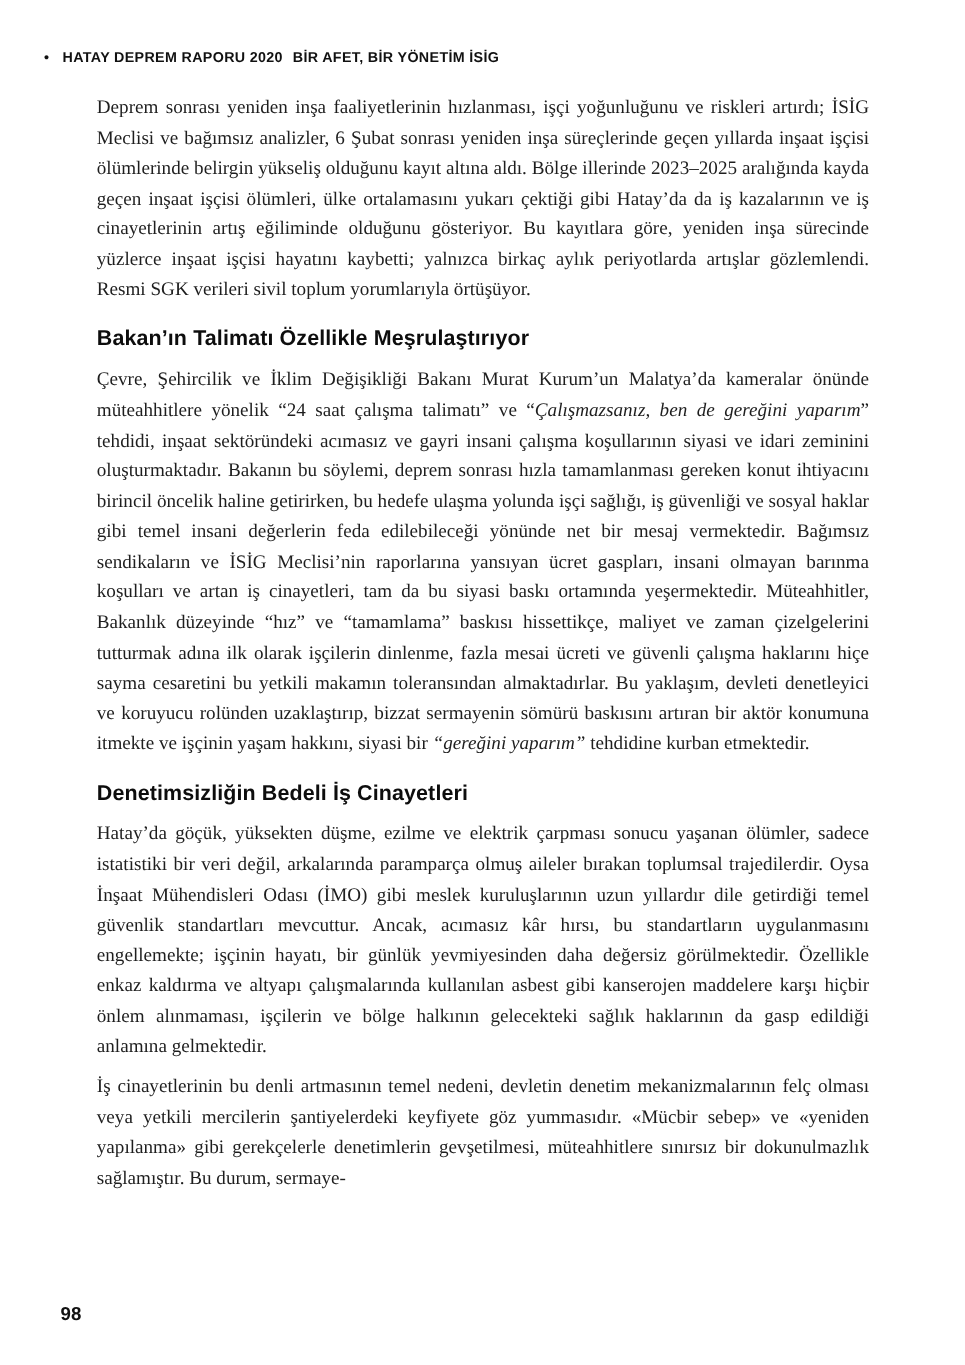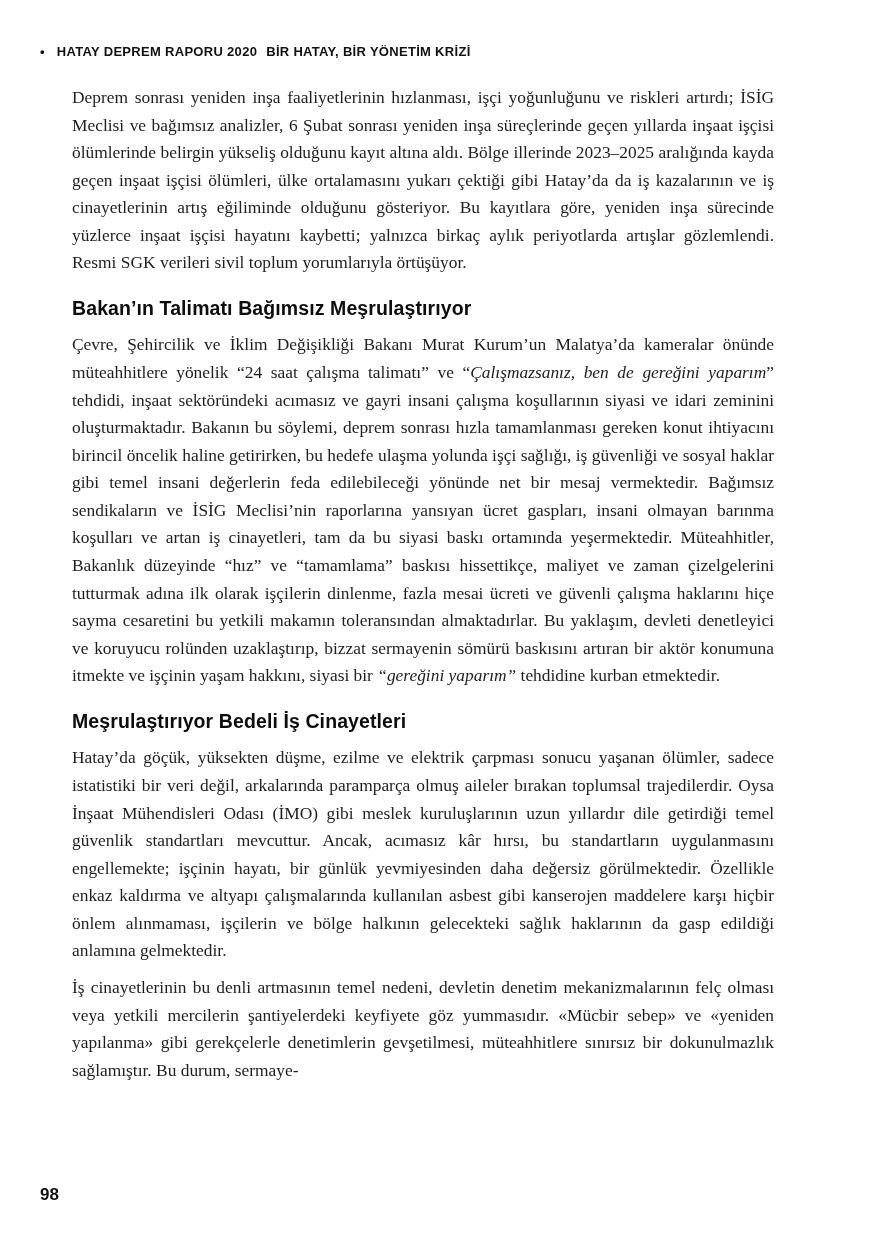--- a/index.html
+++ b/index.html
@@ -27,21 +27,21 @@
   }
   .running-header .bullet {
     font-size: 13px;
     margin-right: 12px;
     line-height: 1;
   }
   .running-header .subtitle { margin-left: 9px; }
   .content {
     position: absolute;
     top: 84px;
-    left: 72px;
+    left: 88px;
     width: 702px;
   }
   .content p.paragraph {
     margin: 0 0 9px 0;
     font-size: 17.4px;
     line-height: 1.585;
     text-align: justify;
     hyphens: auto;
     -webkit-hyphens: auto;
     color: #1e1e1e;
@@ -51,43 +51,43 @@
     font-weight: 700;
     font-size: 19.5px;
     line-height: 1.2;
     margin: 20px 0 11px 0;
     color: #0d0d0d;
     letter-spacing: 0.1px;
   }
   .content em { }
   .page-number {
     position: absolute;
-    left: 40px;
+    left: 55px;
     bottom: 36px;
     font-family: "Liberation Sans", sans-serif;
     font-weight: 700;
     font-size: 17px;
     color: #111111;
   }
 </style>
 </head>
 <body>
 
 <div class="page">
 
   <div class="running-header">
     <span class="bullet">•</span>
     <span class="report-title">HATAY DEPREM RAPORU 2020</span>
-    <span class="subtitle">BİR HATAY, BİR YÖNETİM KRİZİ</span>
+    <span class="subtitle">BİR AFET, BİR YÖNETİM İSİG</span>
   </div>
 
   <div class="content">
       <p class="paragraph"><span>Deprem sonrası yeniden inşa faaliyetlerinin hızlanması, işçi yoğunluğunu ve riskleri artırdı; İSİG Meclisi ve bağımsız analizler, 6 Şubat sonrası yeniden inşa süreçlerinde geçen yıllarda inşaat işçisi ölümlerinde belirgin yükseliş olduğunu kayıt altına aldı. Bölge illerinde 2023–2025 aralığında kayda geçen inşaat işçisi ölümleri, ülke ortalamasını yukarı çektiği gibi Hatay’da da iş kazalarının ve iş cinayetlerinin artış eğiliminde olduğunu gösteriyor. Bu kayıtlara göre, yeniden inşa sürecinde yüzlerce inşaat işçisi hayatını kaybetti; yalnızca birkaç aylık periyotlarda artışlar gözlemlendi. Resmi SGK verileri sivil toplum yorumlarıyla örtüşüyor.</span></p>
-      <h2 class="heading"><span>Bakan’ın Talimatı Bağımsız Meşrulaştırıyor</span></h2>
+      <h2 class="heading"><span>Bakan’ın Talimatı Özellikle Meşrulaştırıyor</span></h2>
       <p class="paragraph"><span>Çevre, Şehircilik ve İklim Değişikliği Bakanı Murat Kurum’un Malatya’da kameralar önünde müteahhitlere yönelik “24 saat çalışma talimatı” ve “</span><em>Çalışmazsanız, ben de gereğini yaparım</em><span>” tehdidi, inşaat sektöründeki acımasız ve gayri insani çalışma koşullarının siyasi ve idari zeminini oluşturmaktadır. Bakanın bu söylemi, deprem sonrası hızla tamamlanması gereken konut ihtiyacını birincil öncelik haline getirirken, bu hedefe ulaşma yolunda işçi sağlığı, iş güvenliği ve sosyal haklar gibi temel insani değerlerin feda edilebileceği yönünde net bir mesaj vermektedir. Bağımsız sendikaların ve İSİG Meclisi’nin raporlarına yansıyan ücret gaspları, insani olmayan barınma koşulları ve artan iş cinayetleri, tam da bu siyasi baskı ortamında yeşermektedir. Müteahhitler, Bakanlık düzeyinde “hız” ve “tamamlama” baskısı hissettikçe, maliyet ve zaman çizelgelerini tutturmak adına ilk olarak işçilerin dinlenme, fazla mesai ücreti ve güvenli çalışma haklarını hiçe sayma cesaretini bu yetkili makamın toleransından almaktadırlar. Bu yaklaşım, devleti denetleyici ve koruyucu rolünden uzaklaştırıp, bizzat sermayenin sömürü baskısını artıran bir aktör konumuna itmekte ve işçinin yaşam hakkını, siyasi bir </span><em>“gereğini yaparım”</em><span> tehdidine kurban etmektedir.</span></p>
-      <h2 class="heading"><span>Meşrulaştırıyor Bedeli İş Cinayetleri</span></h2>
+      <h2 class="heading"><span>Denetimsizliğin Bedeli İş Cinayetleri</span></h2>
       <p class="paragraph"><span>Hatay’da göçük, yüksekten düşme, ezilme ve elektrik çarpması sonucu yaşanan ölümler, sadece istatistiki bir veri değil, arkalarında paramparça olmuş aileler bırakan toplumsal trajedilerdir. Oysa İnşaat Mühendisleri Odası (İMO) gibi meslek kuruluşlarının uzun yıllardır dile getirdiği temel güvenlik standartları mevcuttur. Ancak, acımasız kâr hırsı, bu standartların uygulanmasını engellemekte; işçinin hayatı, bir günlük yevmiyesinden daha değersiz görülmektedir. Özellikle enkaz kaldırma ve altyapı çalışmalarında kullanılan asbest gibi kanserojen maddelere karşı hiçbir önlem alınmaması, işçilerin ve bölge halkının gelecekteki sağlık haklarının da gasp edildiği anlamına gelmektedir.</span></p>
       <p class="paragraph"><span>İş cinayetlerinin bu denli artmasının temel nedeni, devletin denetim mekanizmalarının felç olması veya yetkili mercilerin şantiyelerdeki keyfiyete göz yummasıdır. «Mücbir sebep» ve «yeniden yapılanma» gibi gerekçelerle denetimlerin gevşetilmesi, müteahhitlere sınırsız bir dokunulmazlık sağlamıştır. Bu durum, sermaye-</span></p>
     </div>
 
   <div class="page-number">98</div>
 
 </div>
 
 </body></html>

